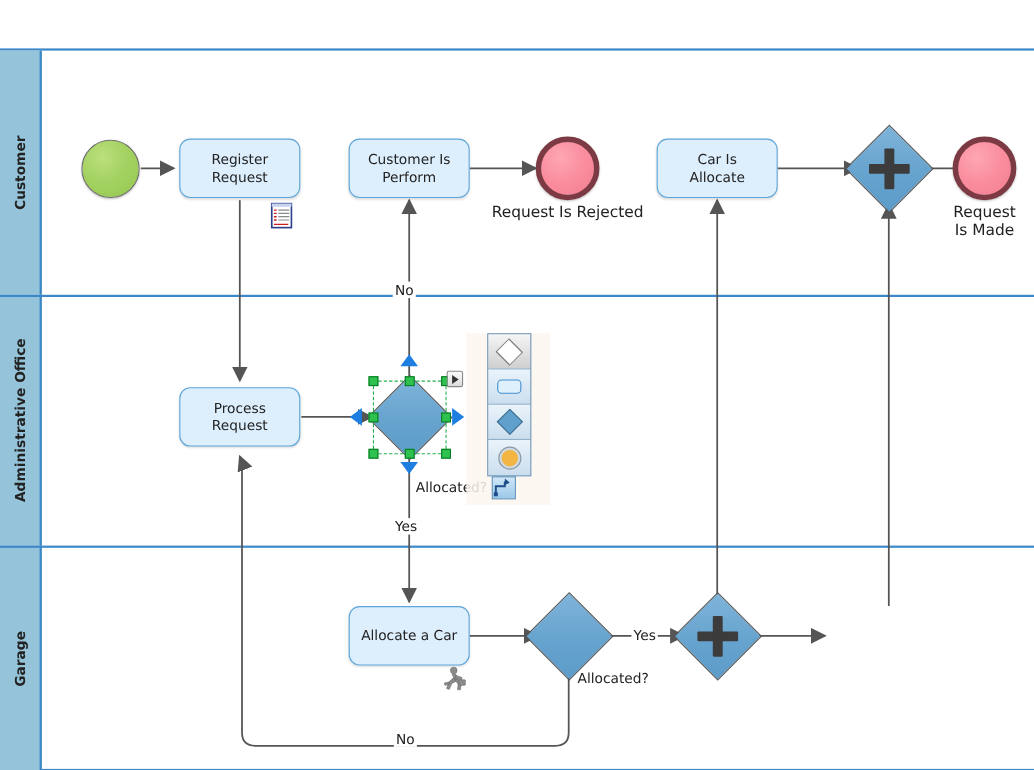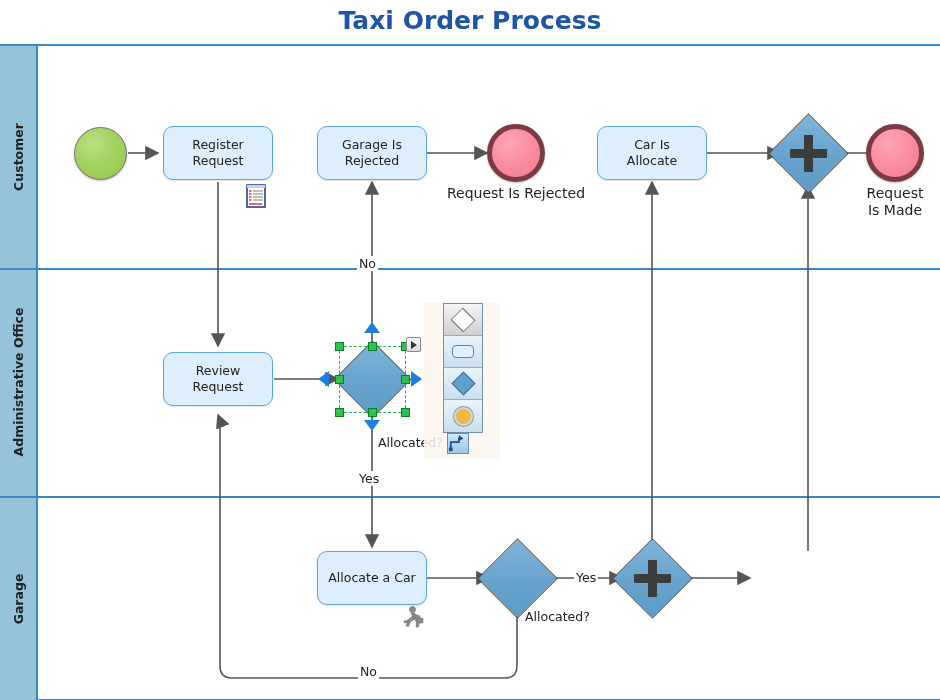--- a/index.html
+++ b/index.html
@@ -149,21 +149,20 @@
 
   
   .doc-icon { position:absolute; width:20px; height:24px; }
   .run-icon { position:absolute; width:26px; height:26px; }
 </style>
 </head>
 <body>
 
 <div id="page">
 
-  <div class="title">Taxi Order Process</div>
 
   <div class="pool">
 
     <div class="lane-head" style="top:0px;height:222px;">
       <span>Customer</span>
     </div>
     <div class="lane-head" style="top:222px;height:228px;">
       <span>Administrative Office</span>
     </div>
     <div class="lane-head" style="top:450px;height:206px;">
@@ -234,22 +233,22 @@
           <line x1="3" y1="10" x2="5.5" y2="10"></line>
         <line x1="3" y1="13" x2="5.5" y2="13"></line>
           <line x1="3" y1="16" x2="5.5" y2="16"></line>
         <line x1="3" y1="20" x2="16" y2="20"></line>
       </g>
     </svg>
   </span>
 
   <div class="task" style="left:317px;top:126px;width:110px;height:54px;">
     <span>
-      <span>Garage Is</span><br>
-      <span>Rejected</span>
+      <span>Customer Is</span><br>
+      <span>Perform</span>
     </span>
   </div>
 
   <div class="end-event" style="left:487px;top:124px;width:58px;height:58px;"></div>
   <div class="evt-label" style="left:436px;top:185px;width:160px;">Request Is Rejected</div>
 
   <div class="task" style="left:597px;top:126px;width:110px;height:54px;">
     <span>
       <span>Car Is</span><br>
       <span>Allocate</span>
@@ -263,21 +262,21 @@
   </div>
 
   <div class="end-event" style="left:866px;top:124px;width:58px;height:58px;"></div>
   <div class="evt-label" style="left:845px;top:185px;width:100px;">
     <span>Request</span><br>
     <span>Is Made</span>
   </div>
 
   <div class="task" style="left:163px;top:352px;width:110px;height:54px;">
     <span>
-      <span>Review</span><br>
+      <span>Process</span><br>
       <span>Request</span>
     </span>
   </div>
 
   <svg class="wires" viewBox="0 0 940 700" style="height:700px;">
     <line x1="274" y1="379" x2="338" y2="379" stroke="#555" stroke-width="1.6" marker-end="url(#ah)"></line>
   </svg>
 
   <div class="gw plain" style="left:345px;top:352px;width:55px;height:55px;">
     <div class="dia"></div>

